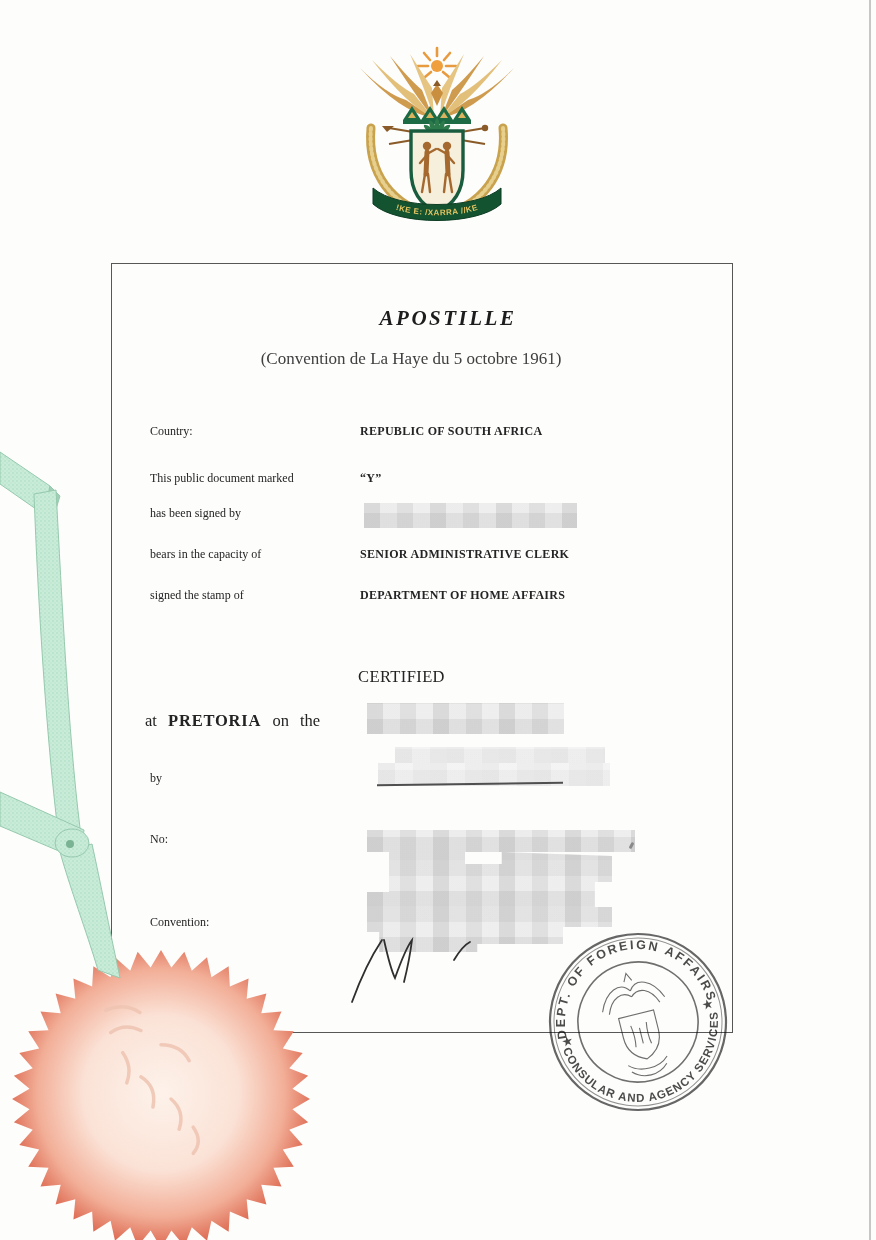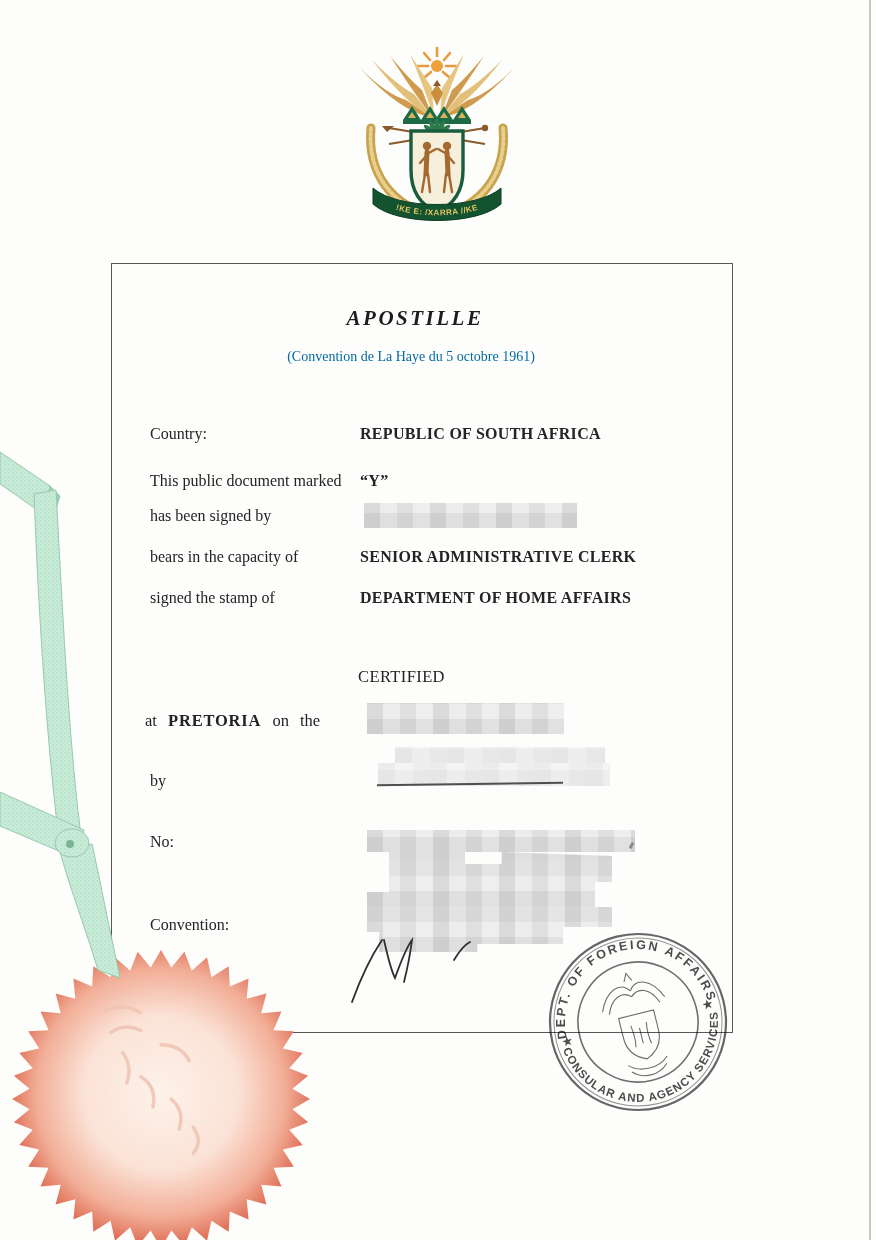--- a/index.html
+++ b/index.html
@@ -3,24 +3,24 @@
 <meta charset="utf-8">
 <style>
   html,body{margin:0;padding:0;background:#e9e9e9;}
   .page{
     position:relative;width:876px;height:1240px;margin:0 auto;
     background:#fdfdfc;overflow:hidden;
     font-family:"Liberation Serif","DejaVu Serif",serif;color:#232323;
   }
   .scan-edge{position:absolute;top:0;right:5px;width:2px;height:1240px;background:#b4b4b4;opacity:.75;}
   .apostille-box{position:absolute;left:111px;top:263px;width:620px;height:768px;border:1.5px solid #575757;}
-  .doc-title{position:absolute;left:95px;top:306px;width:640px;text-align:center;
+  .doc-title{position:absolute;left:128px;top:306px;width:640px;text-align:center;
     font-size:21px;font-weight:bold;font-style:italic;letter-spacing:2.5px;color:#1d1d1d;}
-  .doc-subtitle{position:absolute;left:101px;top:349px;width:620px;text-align:center;font-size:14px;color:#0369a1;}
-  .rowline{position:absolute;left:150px;width:580px;font-size:16px;line-height:1.15;color:#242424;font-family:Liberation Serif, serif;}
+  .doc-subtitle{position:absolute;left:101px;top:349px;width:620px;text-align:center;font-size:17px;color:#404040;}
+  .rowline{position:absolute;left:150px;width:580px;font-size:12px;line-height:1.15;color:#242424;font-family:Liberation Serif, serif;}
   .rowline .val{position:absolute;left:210px;top:0;font-weight:bold;letter-spacing:.3px;white-space:nowrap;}
   .certified{position:absolute;left:358px;top:667px;font-size:16.5px;font-weight:normal;letter-spacing:.4px;}
   .place-line{position:absolute;left:145px;top:711px;font-size:16.5px;word-spacing:7px;}
   .place-line .place{font-weight:bold;letter-spacing:.8px;}
   .mosaic{position:absolute;background-color:#ededed;
     background-image:
       repeating-linear-gradient(90deg, rgba(110,110,110,.16) 0 16px, rgba(190,190,190,.05) 16px 33px, rgba(100,100,100,.11) 33px 49px, rgba(220,220,220,.04) 49px 66px),
       repeating-linear-gradient(0deg, rgba(120,120,120,.10) 0 15px, rgba(255,255,255,.12) 15px 30px, rgba(120,120,120,.07) 30px 46px);}
   .mosaic-light{position:absolute;background-color:#f5f4f4;
     background-image:

